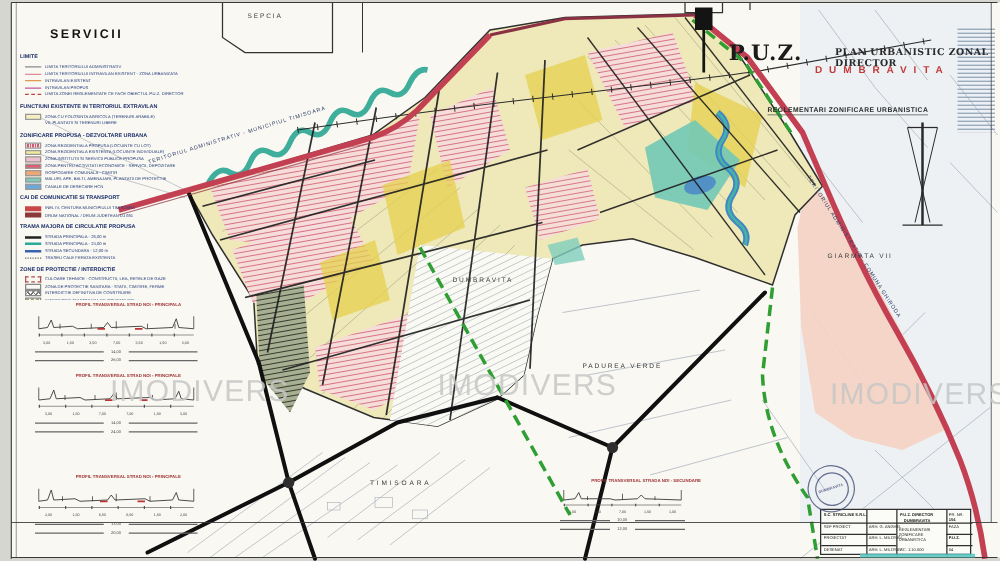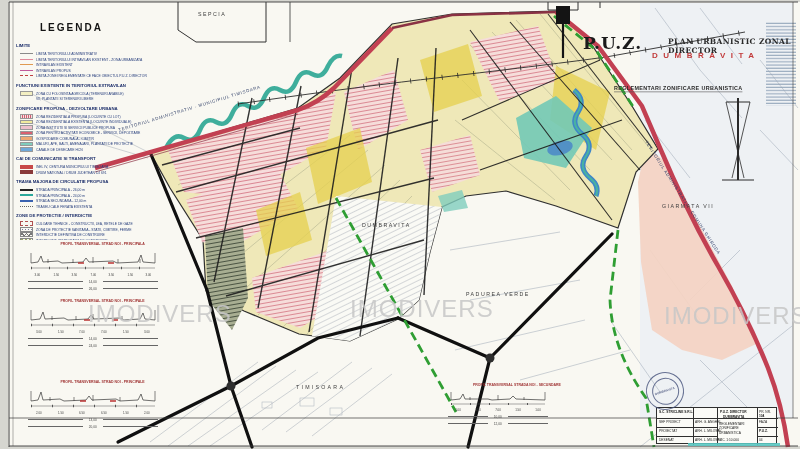--- a/index.html
+++ b/index.html
@@ -263,21 +263,21 @@
       <line x1="9" y1="2" x2="798" y2="2" stroke-width=".9"></line>
       <line x1="9" y1="2" x2="9" y2="447" stroke-width="1"></line>
       <line x1="13" y1="2" x2="13" y2="446" stroke-width=".4"></line>
       <line x1="9" y1="446" x2="798" y2="446" stroke-width=".9"></line>
       <line x1="9" y1="418" x2="798" y2="418" stroke-width=".7"></line>
       <line x1="793" y1="2" x2="793" y2="418" stroke-width=".6"></line>
     </g>
   </svg>
 
   <div class="legend">
-    <div class="legend-title">LEGENDA</div>
+    <div class="legend-title">SERVICII</div>
     <div>
         <div class="lsec">
           <div class="lhead">LIMITE</div>
           <div class="lrow">
             <span class="sym ln-gray"></span>
             <span class="tiny">LIMITA TERITORIULUI ADMINISTRATIV</span>
           </div>
           <div class="lrow">
             <span class="sym ln-pink"></span>
             <span class="tiny">LIMITA TERITORIULUI INTRAVILAN EXISTENT - ZONA URBANIZATA</span>

